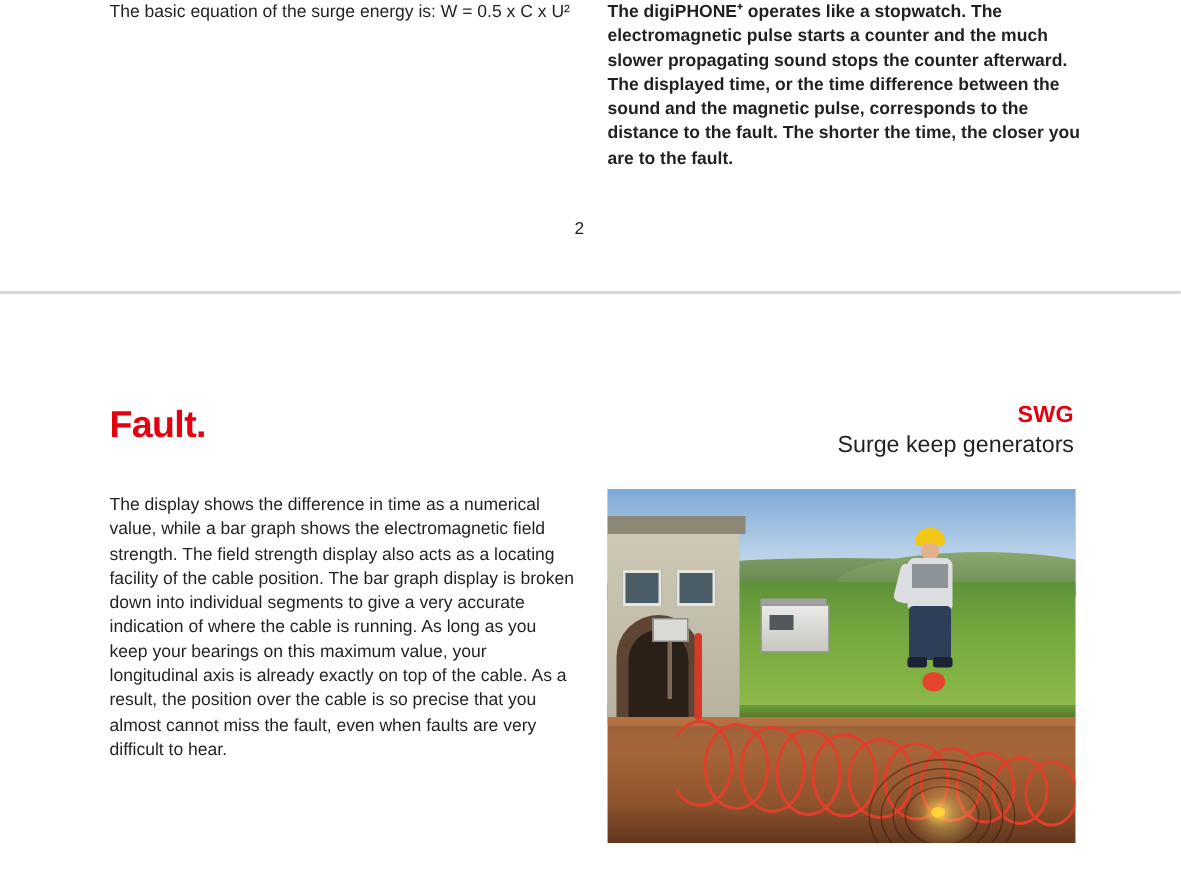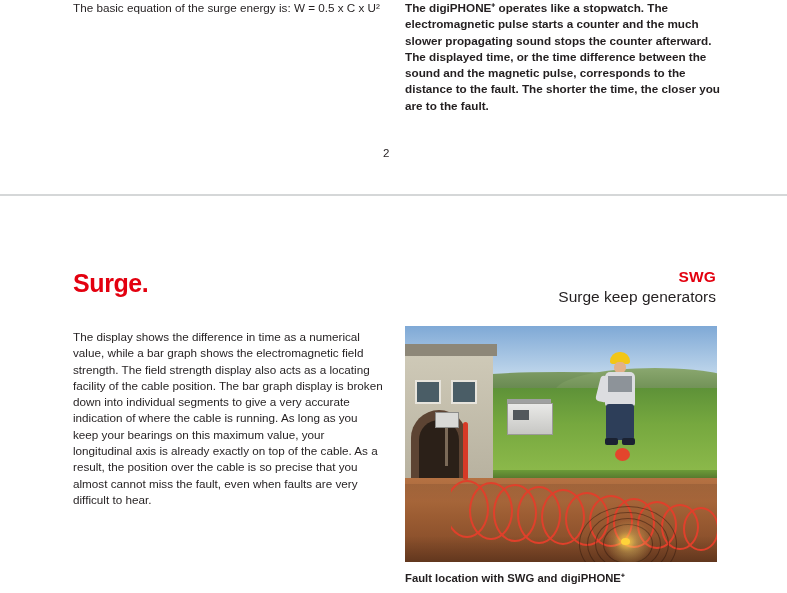--- a/index.html
+++ b/index.html
@@ -369,21 +369,21 @@
       <div class="body-text">The basic equation of the surge energy is: W = 0.5 x C x U²</div>
     </div>
     <div class="col-right-top">
       <div class="body-text">The digiPHONE⁺ operates like a stopwatch. The electromagnetic pulse starts a counter and the much slower propagating sound stops the counter afterward. The displayed time, or the time difference between the sound and the magnetic pulse, corresponds to the distance to the fault. The shorter the time, the closer you are to the fault.</div>
     </div>
     <div class="page-number">2</div>
   </div>
 
   <div class="rule"></div>
 
-  <div class="logo"><span>Surge</span><span class="dot">.</span></div>
+  <div class="logo"><span>Fault</span><span class="dot">.</span></div>
 
   <div class="head-right">
     <div class="head-swg">SWG</div>
     <div class="head-sub">Surge keep generators</div>
   </div>
 
   <div class="col-left-bottom">
     <div class="body-text">
       <p>The display shows the difference in time as a numerical value, while a bar graph shows the electromagnetic field strength. The field strength display also acts as a locating facility of the cable position. The bar graph display is broken down into individual segments to give a very accurate indication of where the cable is running. As long as you keep your bearings on this maximum value, your longitudinal axis is already exactly on top of the cable. As a result, the position over the cable is so precise that you almost cannot miss the fault, even when faults are very difficult to hear.</p>
     </div>
@@ -439,15 +439,14 @@
     </div>
 
     <div class="ripple" style="left:198px; top:198px; width:48px; height:38px;"></div>
     <div class="ripple" style="left:190px; top:192px; width:64px; height:50px;"></div>
     <div class="ripple" style="left:182px; top:186px; width:80px; height:62px;"></div>
     <div class="ripple" style="left:174px; top:180px; width:96px; height:74px;"></div>
     <div class="fault-glow"></div>
     <div class="fault-dot"></div>
   </div>
 
-  <div class="fig-caption">Fault location with SWG and digiPHONE⁺</div>
 
 </div>
 
 </body></html>

